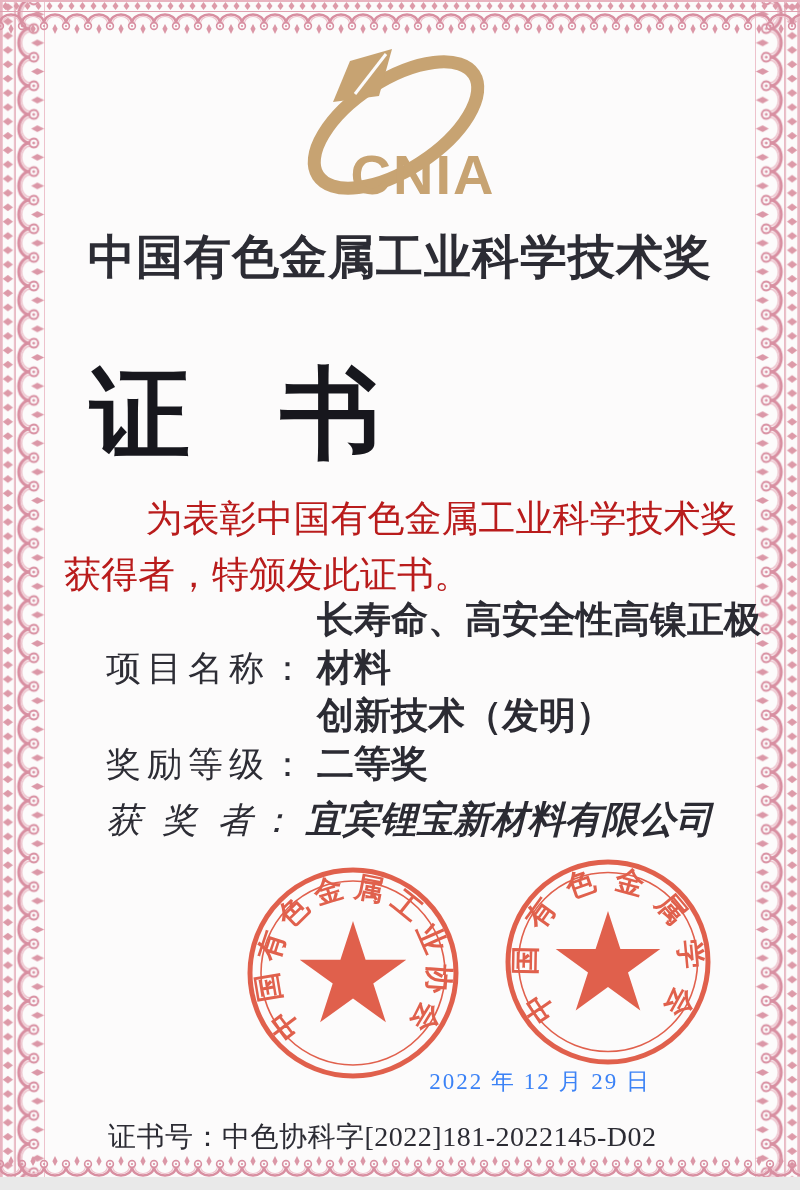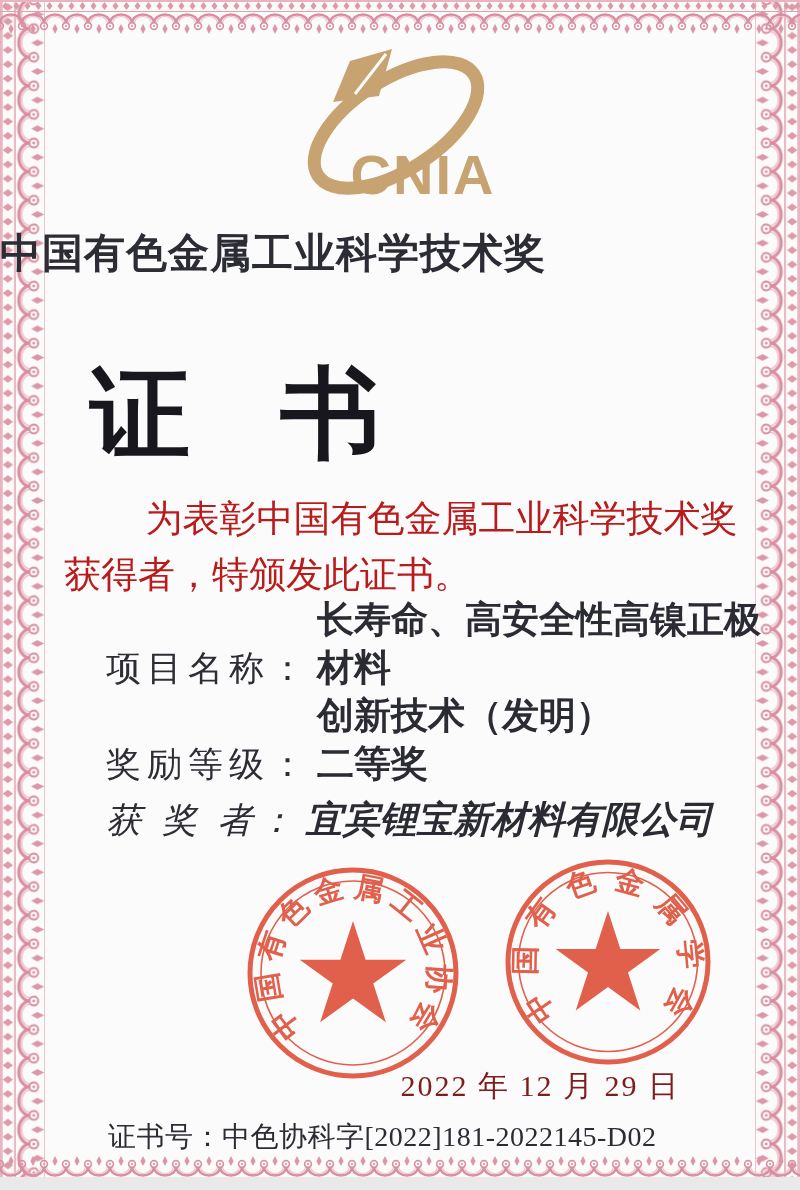--- a/index.html
+++ b/index.html
@@ -10,22 +10,22 @@
     background:#fcfbfb;
     overflow:hidden;
     font-family:"Liberation Serif","DejaVu Serif",serif;
     color:#2b2b33;
   }
   .border-svg{position:absolute;left:0;top:0;width:800px;height:1190px;pointer-events:none;}
   .abs{position:absolute;}
   .logo-svg{left:293px;top:44px;width:222px;height:156px;}
   .title{
     left:0;top:226px;width:800px;
-    text-align:left;
-    font-size:41px;font-weight:700;letter-spacing:1px;
+    text-align:center;
+    font-size:47px;font-weight:700;letter-spacing:1px;
     color:#2c2c34;
   }
   .heading{
     left:0;top:348px;width:800px;
     text-align:left;
     font-size:100px;font-weight:700;
     letter-spacing:0.9em;padding-left:0.9em;box-sizing:border-box;
     color:#17171d;
     font-family:"Liberation Serif","DejaVu Serif",serif;
   }
@@ -49,22 +49,22 @@
   .row-grade{left:106px;top:740px;width:660px;text-align:right;}
   .row-winner{left:106px;top:796px;width:660px;font-style:italic;}
   .seal-svg{pointer-events:none;}
   .seal-left{left:246px;top:866px;width:214px;height:214px;}
   .seal-right{left:504px;top:858px;width:208px;height:208px;}
   .seal-ring{fill:none;stroke:#dd4b35;}
   .seal-fill{fill:#dd4b35;}
   .seal-text{font-size:29px;font-weight:700;fill:#dd4b35;font-family:"Liberation Serif","DejaVu Serif",serif;}
   .date{
     left:400px;top:1066px;width:280px;
-    font-size:30px;letter-spacing:2px;color:#7f1d1d;
-    text-align:right;
+    font-size:23px;letter-spacing:2px;color:#3b82f6;
+    text-align:center;
   }
   .cert-no{
     left:108px;top:1118px;width:640px;
     font-size:28px;letter-spacing:0.5px;color:#2c2c34;
     white-space:nowrap;
   }
   .lace{opacity:0.92;}
 </style>
 </head>
 <body>

